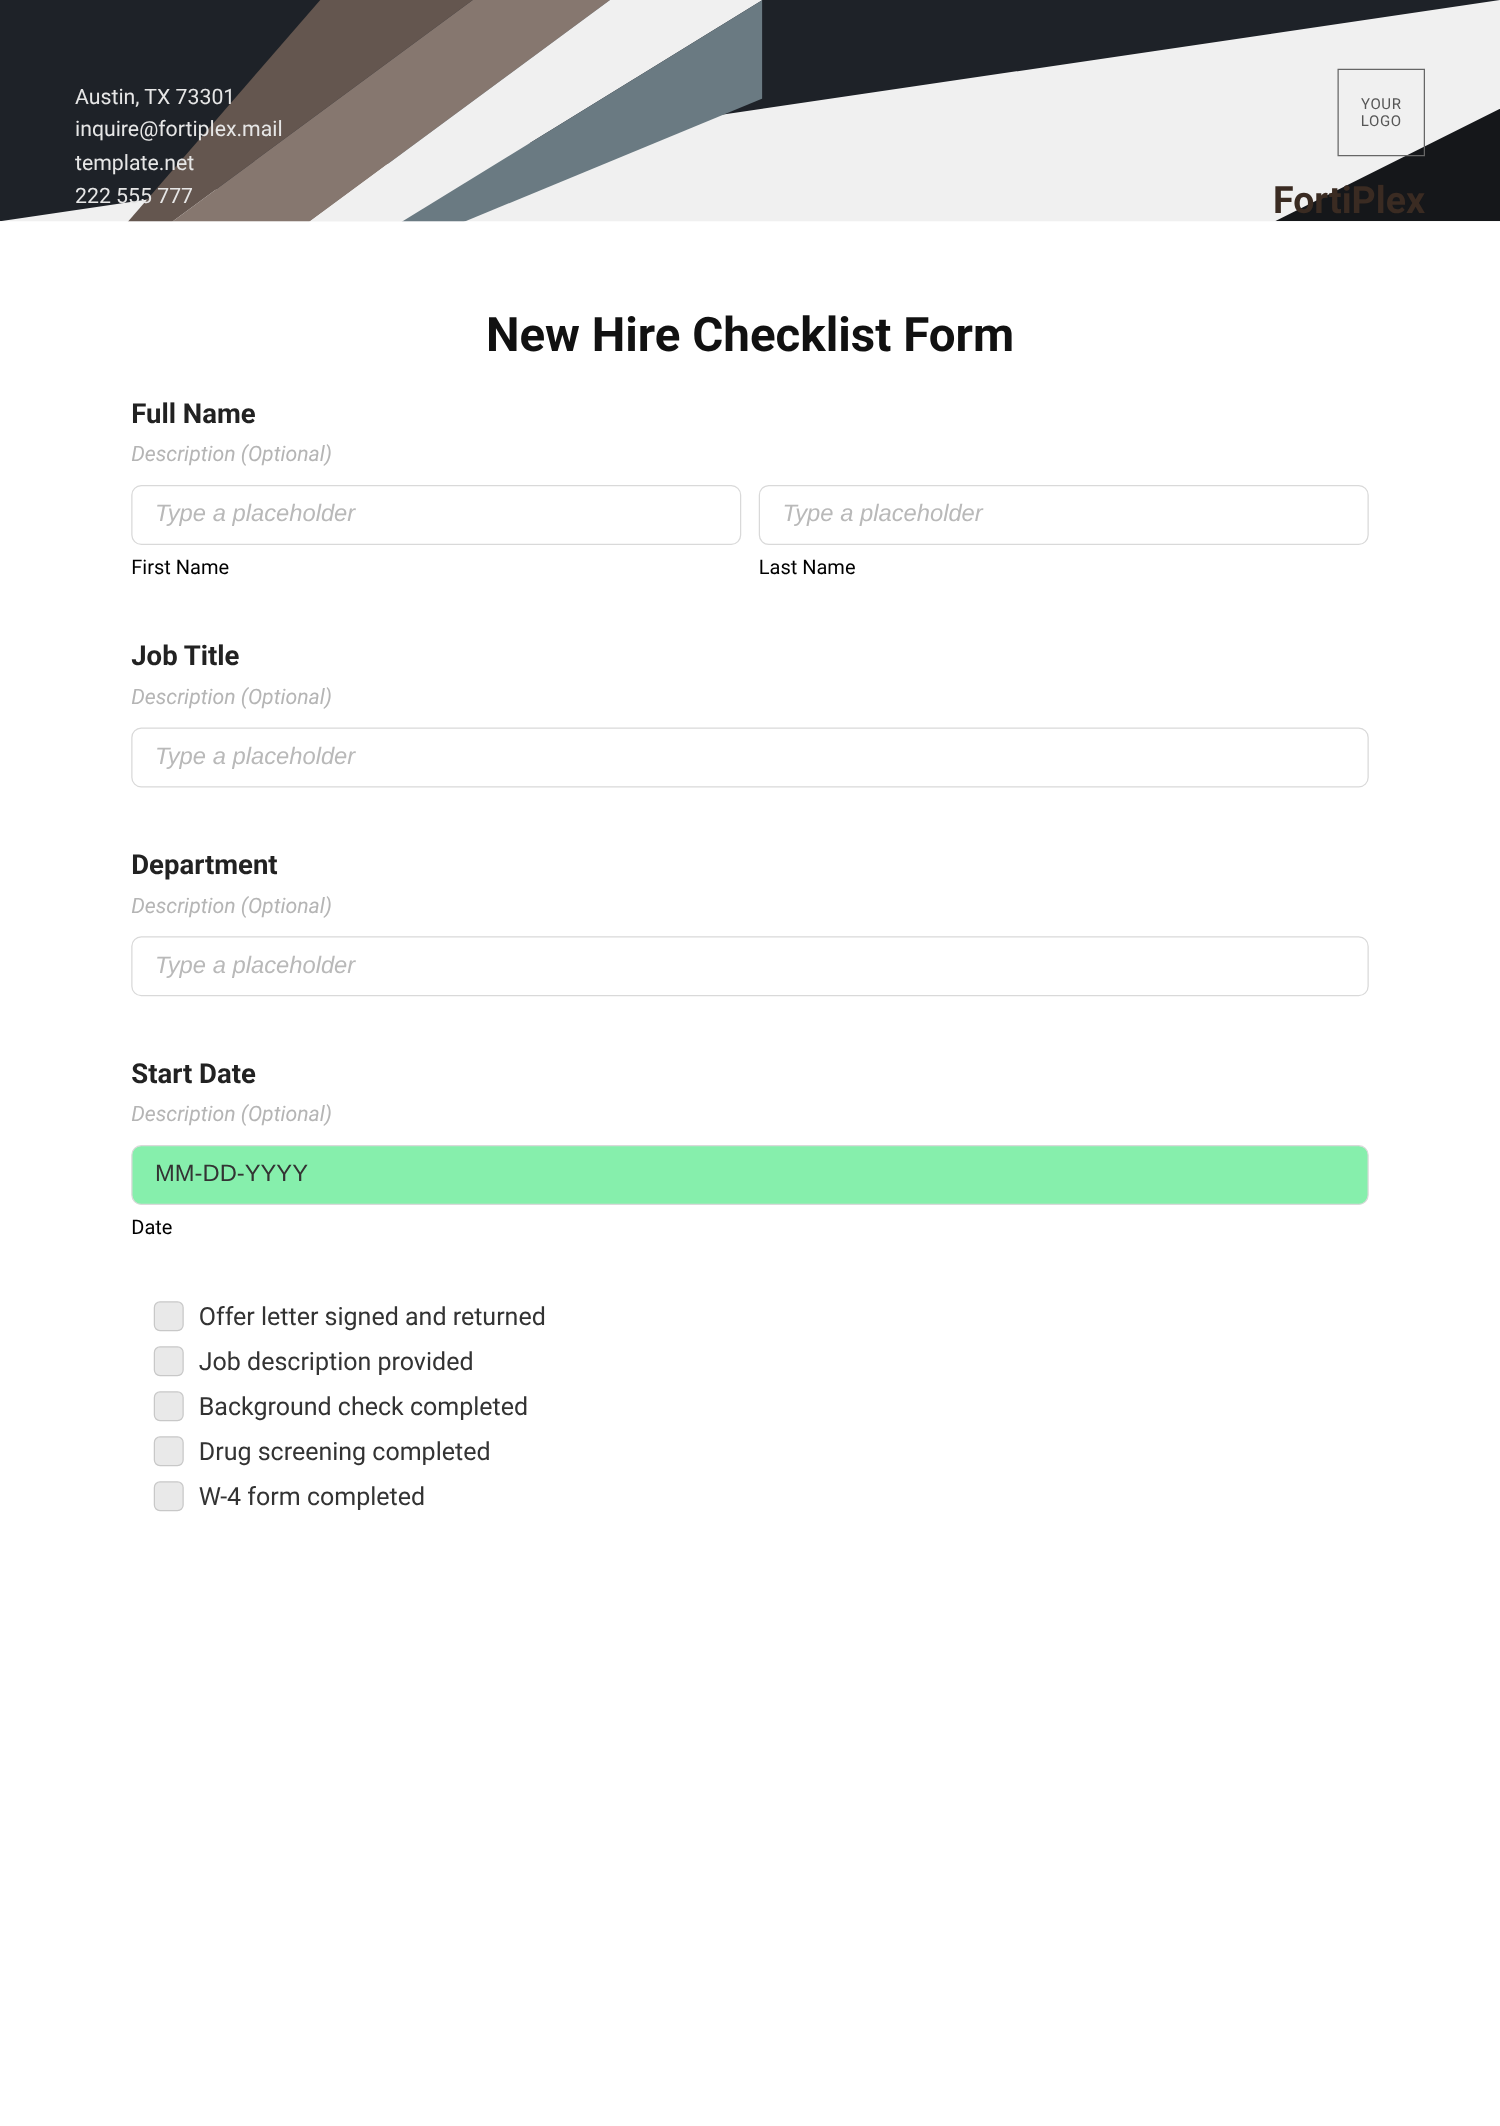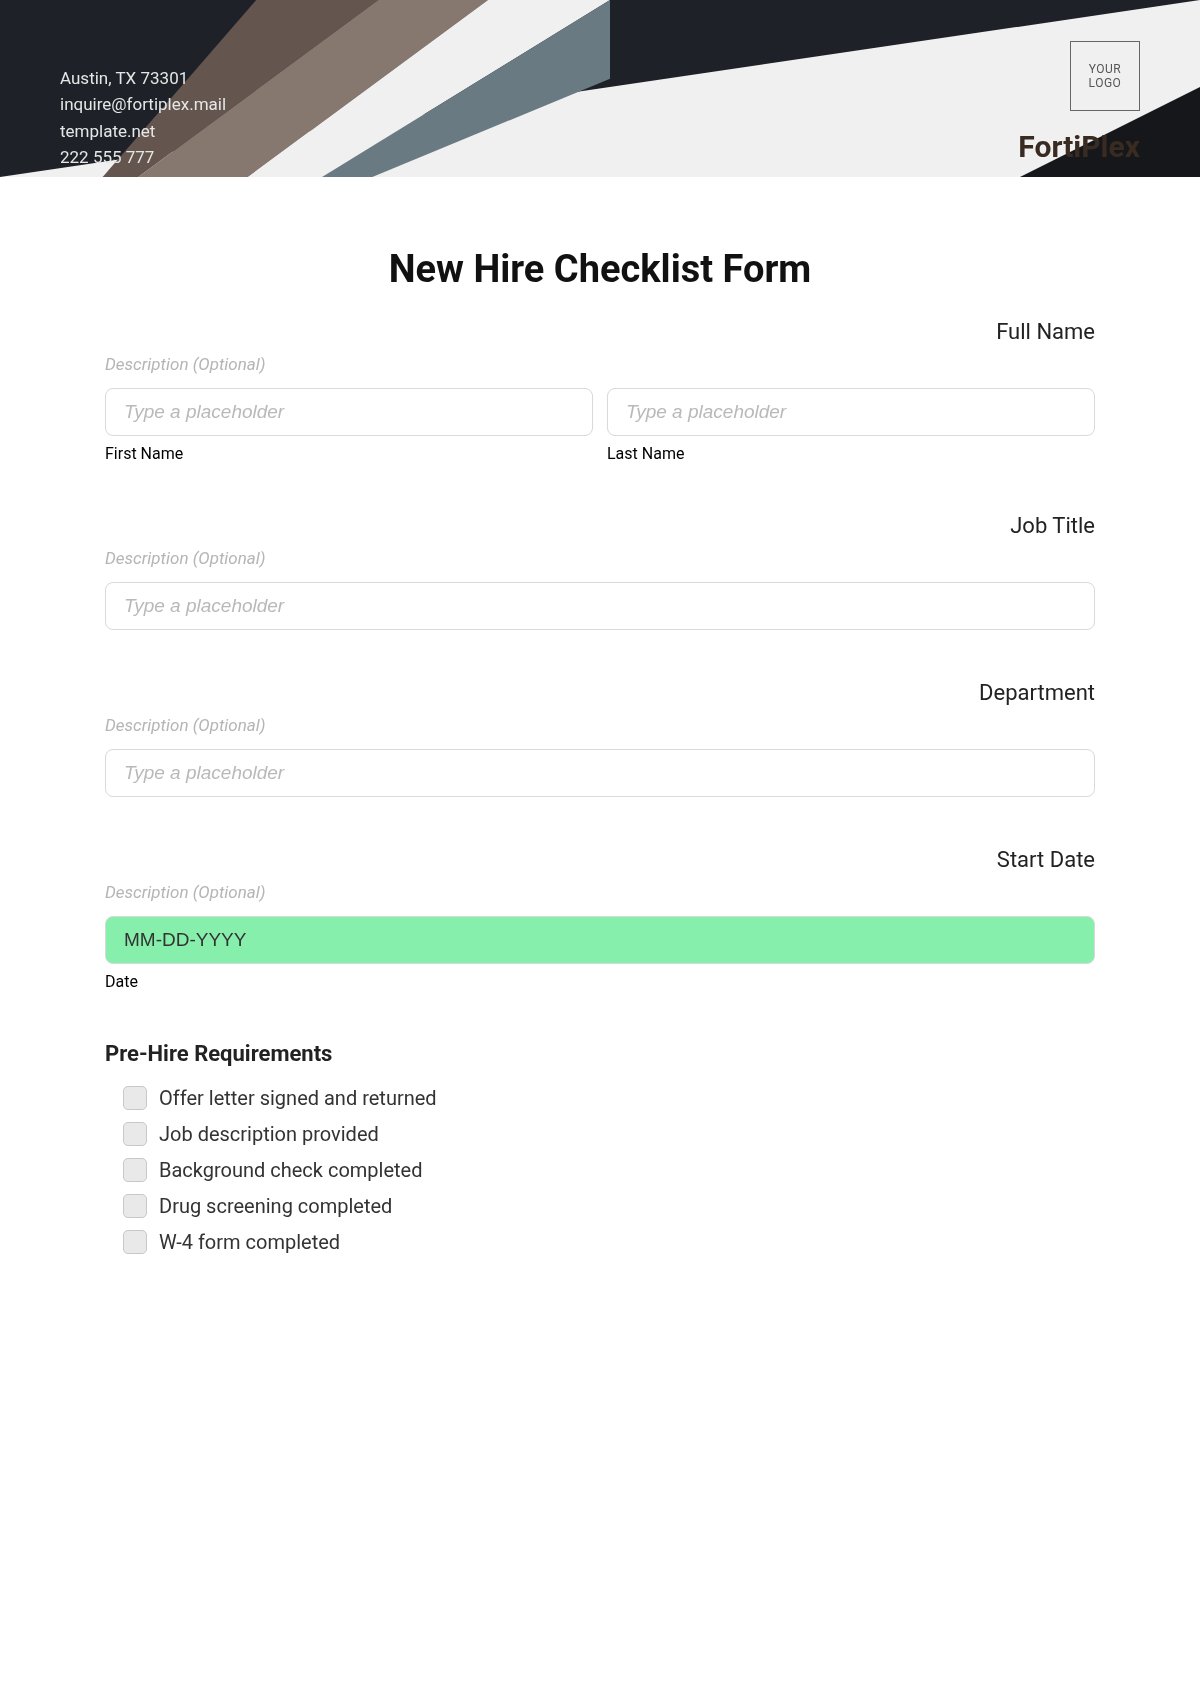--- a/index.html
+++ b/index.html
@@ -61,21 +61,21 @@
     position: absolute;
     top: 65px; left: 60px;
     color: #e6e6e6;
     font-size: 17px;
     line-height: 1.55;
     font-weight: 400;
     z-index: 2;
   }
   .brand-block {
     position: absolute;
-    top: 41px; right: 60px;
+    top: 55px; right: 60px;
     text-align: right;
   }
   .logo-box {
     display: inline-flex;
     flex-direction: column;
     align-items: center;
     justify-content: center;
     width: 70px; height: 70px;
     border: 1px solid #666;
     color: #565656;
@@ -105,24 +105,23 @@
     text-align: center;
     font-size: 21px;
     color: #444;
     line-height: 1.6;
     margin: 0 auto 60px auto;
     max-width: 820px;
   }
   .field-group { margin-bottom: 50px; }
   .field-label {
     font-size: 22px;
-    font-weight: 400;
+    font-weight: 700;
     color: #222;
     margin-bottom: 10px;
-    text-align: right;
   }
   .field-desc {
     font-size: 17px;
     font-style: italic;
     color: #b5b5b5;
     margin-bottom: 14px;
   }
   .input-row { display: flex; gap: 14px; }
   .input, .input-half {
     height: 48px;
@@ -228,21 +227,20 @@
   </div>
 
   <div class="field-group">
     <div class="field-label">Start Date</div>
     <div class="field-desc">Description (Optional)</div>
     <input class="date-input" type="text" value="MM-DD-YYYY" style="">
     <div class="sublabel" style="margin-top:8px;">Date</div>
   </div>
 
   <div class="field-group">
-    <div class="section-heading">Pre-Hire Requirements</div>
     <ul class="check-list">
       <li class="check-item">
         <span class="check-box"></span>
         <span>Offer letter signed and returned</span>
       </li>
       <li class="check-item">
         <span class="check-box"></span>
         <span>Job description provided</span>
       </li>
       <li class="check-item">

